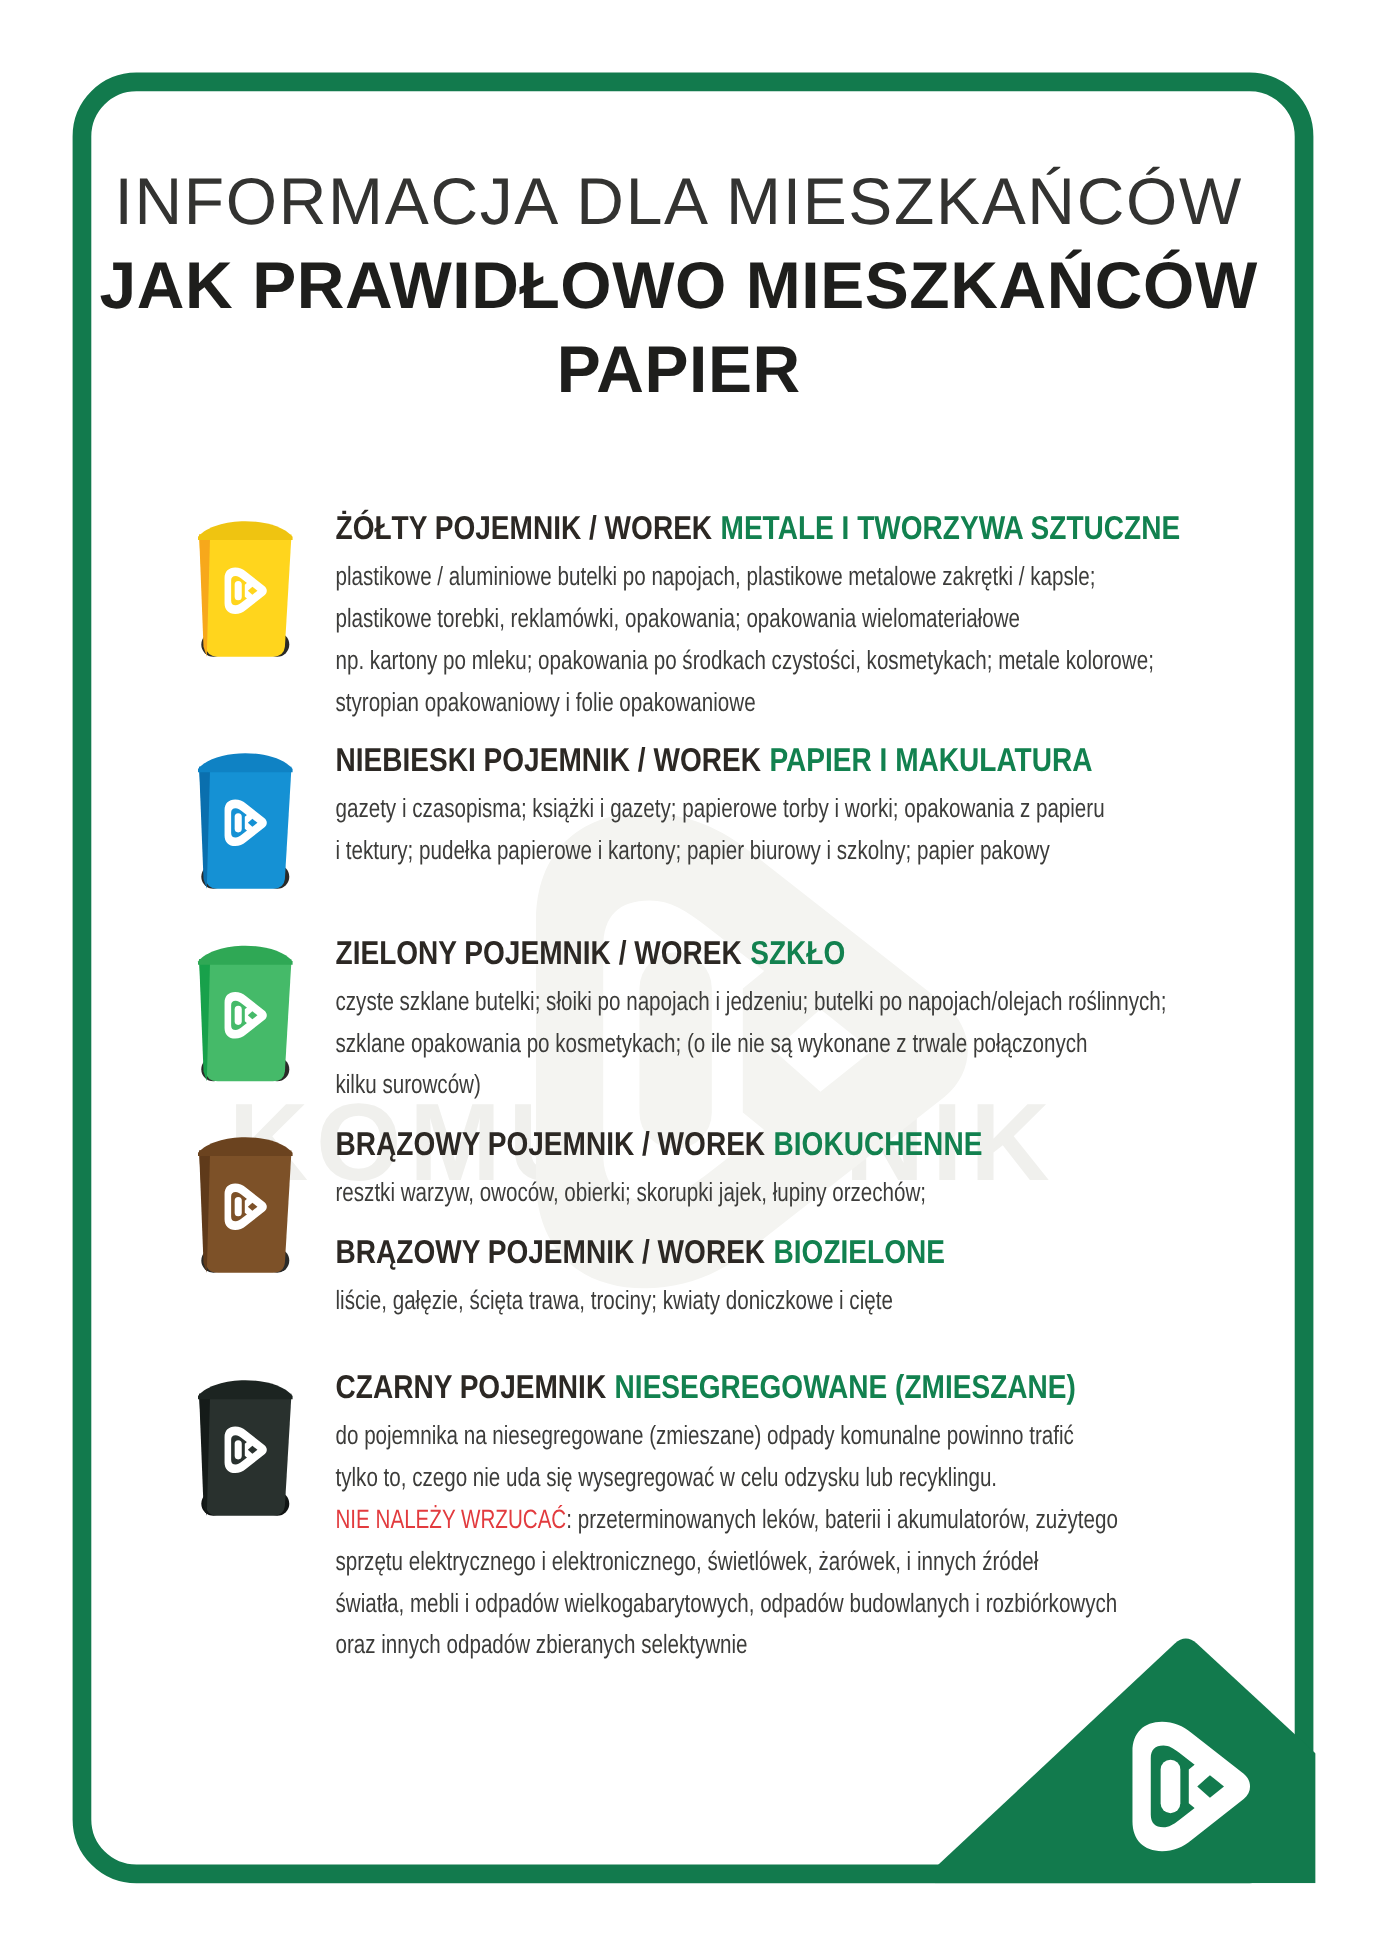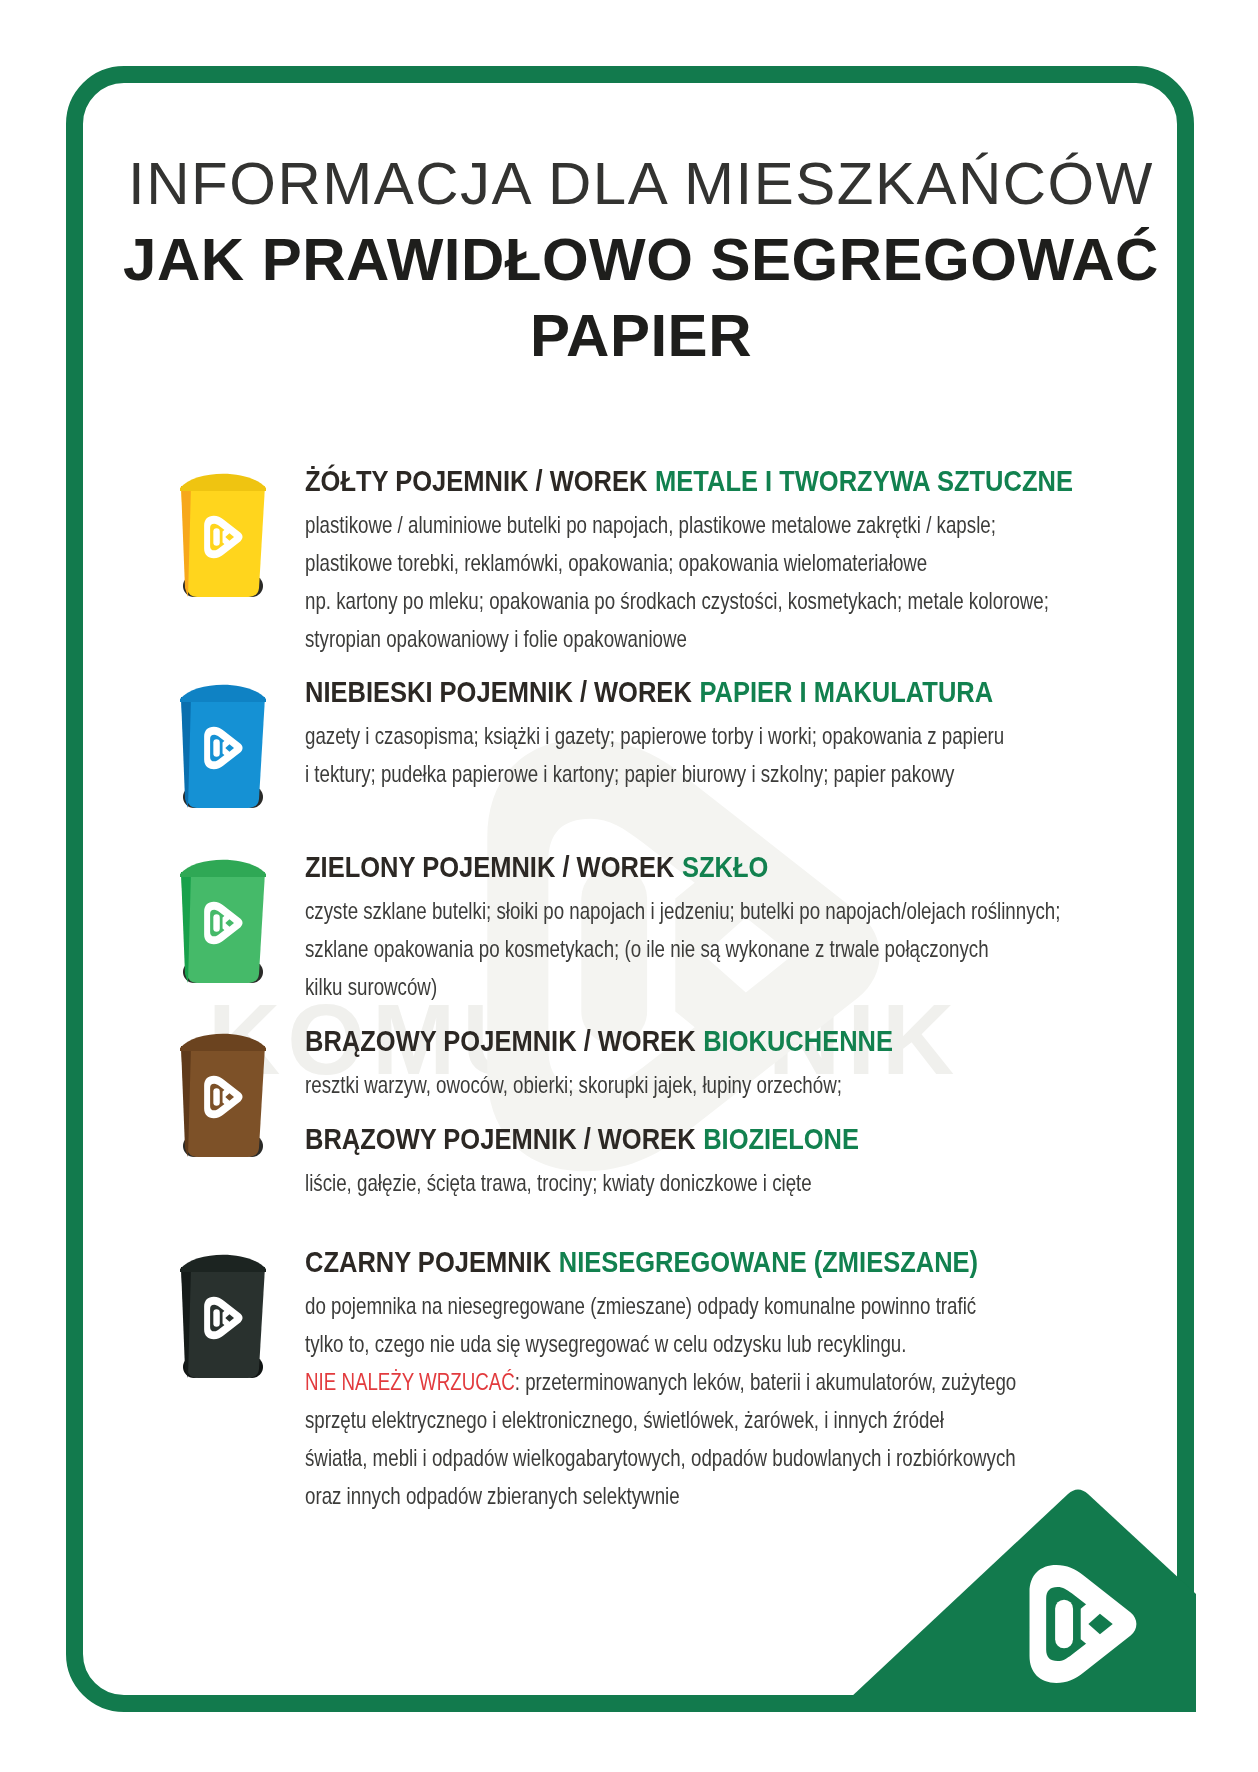--- a/index.html
+++ b/index.html
@@ -14,21 +14,21 @@
   }
   
   .wm-text{
     position:absolute; left:208px; top:982px; z-index:0;
     font-size:100px; font-weight:700; letter-spacing:7px; color:#F0F0ED;
     white-space:nowrap;
   }
   .wm-logo{ position:absolute; left:445px; top:695px; z-index:0; }
   
   .title{
-    position:absolute; left:77px; top:146px; width:1128px; text-align:center; z-index:2;
+    position:absolute; left:53px; top:146px; width:1128px; text-align:center; z-index:2;
   }
   .title .t1{ font-size:60px; font-weight:400; letter-spacing:1.5px; color:#333331; line-height:76px;}
   .title .t2, .title .t3{ font-size:60px; font-weight:700; letter-spacing:0.5px; color:#1E1E1C; line-height:76px;}
   
   .section{ position:absolute; left:178px; z-index:2; }
   .bin-svg{ position:absolute; left:0; top:0; width:90px; height:138px; }
   .content{ position:absolute; left:127px; top:0; width:1210px; }
   .sec-header{
     margin:0; font-size:30px; font-weight:700; line-height:38px; white-space:nowrap;
     transform:scaleX(0.85); transform-origin:left top; color:#2C2824;
@@ -63,21 +63,21 @@
 
   <div class="wm-text">KOMUNALNIK</div>
   <svg class="wm-logo" width="470" height="520" viewBox="0 0 100 100" preserveAspectRatio="xMidYMid meet" style="--logo-fg:#F4F4F1;--logo-bg:#ffffff;">
     <use href="#klogo" x="0" y="0" width="100" height="100"></use>
   </svg>
 
   <div class="frame"></div>
 
   <header class="title">
     <div class="t1">INFORMACJA DLA MIESZKAŃCÓW</div>
-    <div class="t2">JAK PRAWIDŁOWO SEGREGOWAĆ</div>
+    <div class="t2">JAK PRAWIDŁOWO MIESZKAŃCÓW</div>
     <div class="t3">PAPIER</div>
   </header>
 
   <section class="section" style="top:462px;">
     <svg class="bin-svg" viewBox="0 0 90 138" style="--bin-body: #FFD51D; --bin-lid: #EFC411; --bin-accent: #F7A81B; --bin-wheel: #2A2A28; --logo-fg: #ffffff; --logo-bg: #FFD51D;">
       <circle cx="16" cy="124" r="11" fill="var(--bin-wheel,#2A2A28)"></circle>
       <circle cx="74" cy="124" r="11" fill="var(--bin-wheel,#2A2A28)"></circle>
       <path d="M3,24 L87,24 L81,126 Q80,135 70,135 L20,135 Q10,135 9,126 Z" fill="var(--bin-body)"></path>
       <path d="M3,24 L13,24 L10,135 L7,126 Z" fill="var(--bin-accent)"></path>
       <path d="M2,26 C18,7 72,7 88,26 L88,29 L2,29 Z" fill="var(--bin-lid)"></path>

